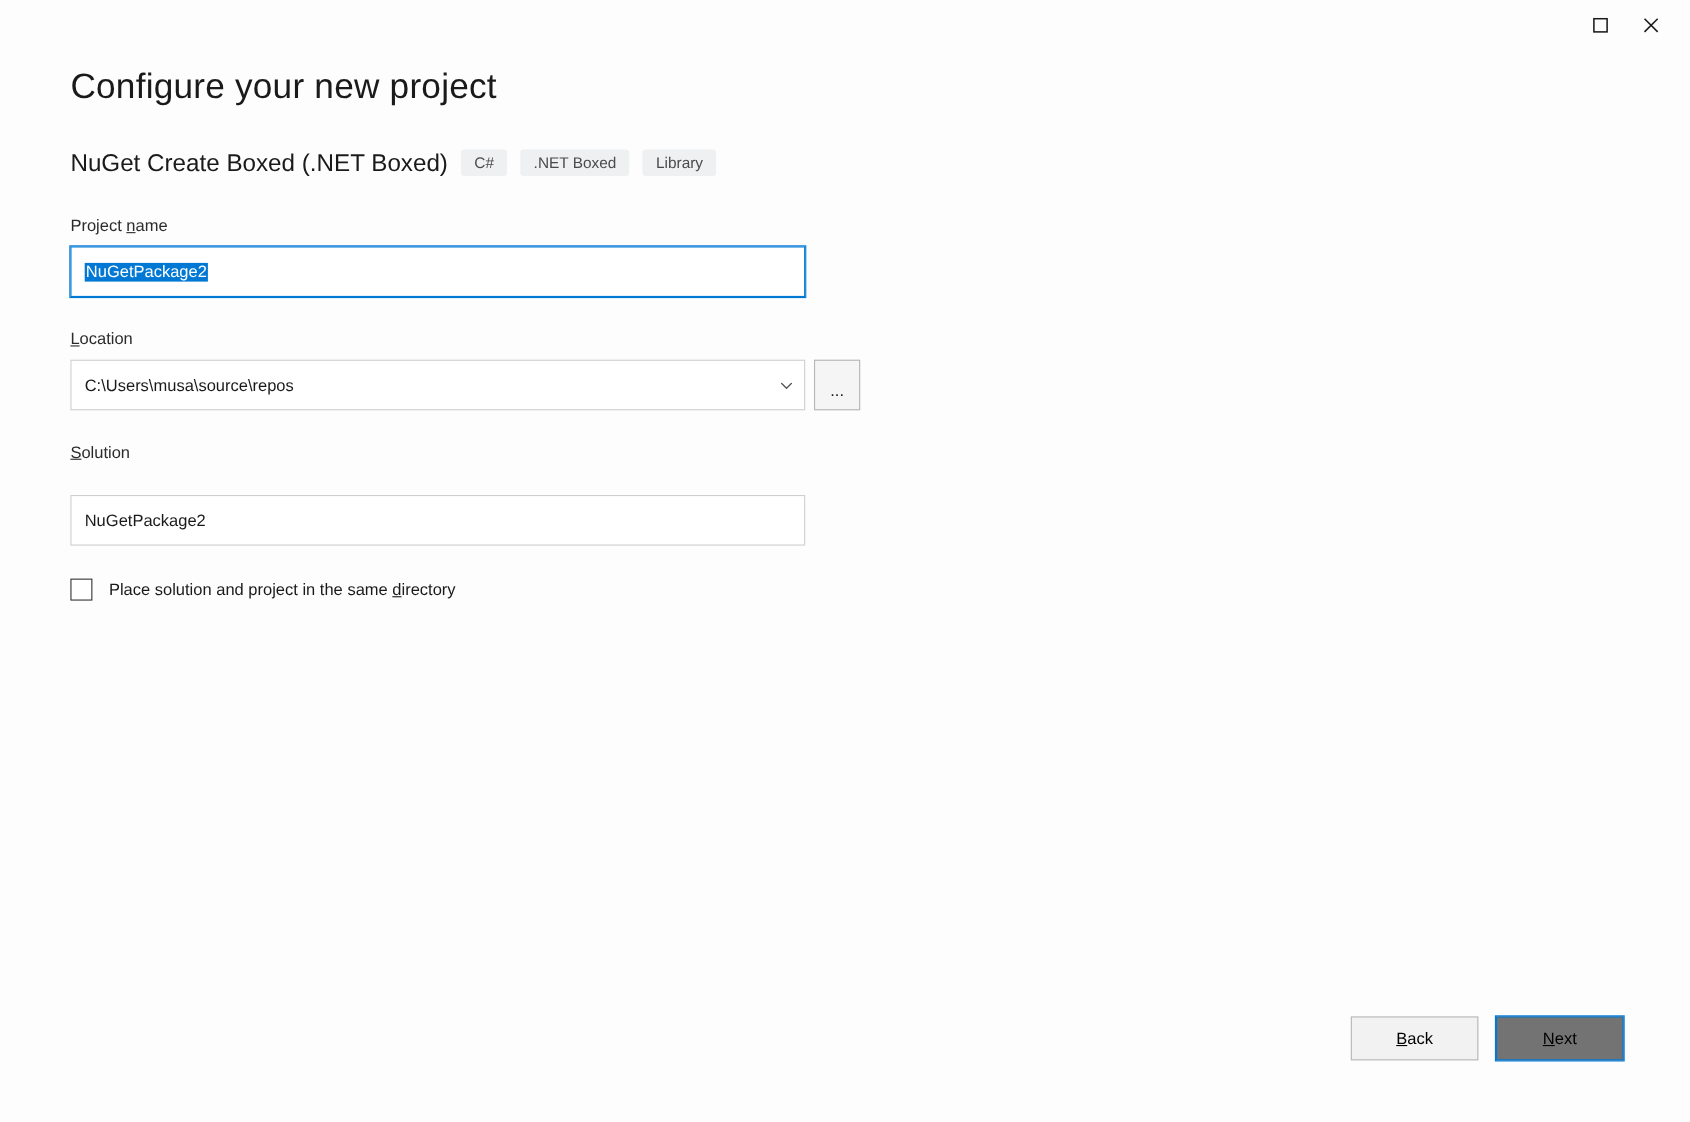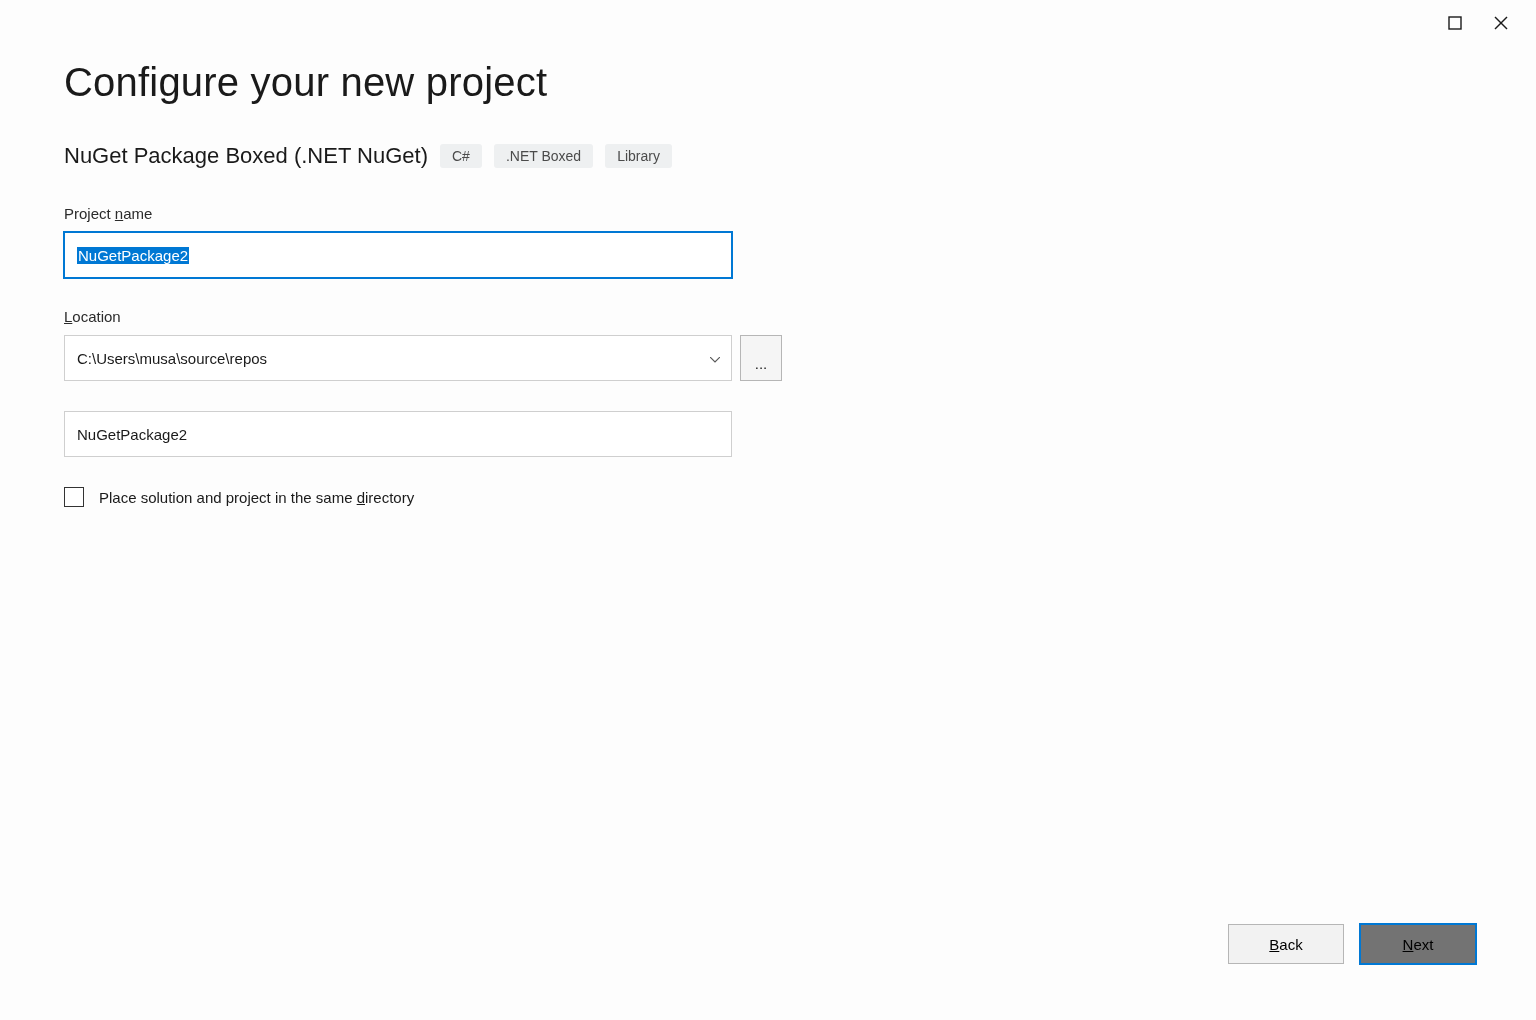--- a/index.html
+++ b/index.html
@@ -25,21 +25,21 @@
     height: 18px;
     display: flex;
     align-items: center;
     justify-content: center;
     cursor: pointer;
   }
   .content {
     padding: 60px 64px 0 64px;
   }
   h1.page-title {
-    font-size: 40px;
+    font-size: 32px;
     font-weight: 400;
     margin: 0 0 38px 0;
     letter-spacing: 0.2px;
   }
   .subtitle-row {
     display: flex;
     align-items: center;
     gap: 12px;
     margin-bottom: 36px;
   }
@@ -188,21 +188,21 @@
       <line x1="1" y1="1" x2="13" y2="13" stroke="#1a1a1a" stroke-width="1.4"></line>
       <line x1="13" y1="1" x2="1" y2="13" stroke="#1a1a1a" stroke-width="1.4"></line>
     </svg>
   </div>
 </div>
 
 <div class="content">
   <h1 class="page-title">Configure your new project</h1>
 
   <div class="subtitle-row">
-    <span class="subtitle">NuGet Package Boxed (.NET NuGet)</span>
+    <span class="subtitle">NuGet Create Boxed (.NET Boxed)</span>
     <span class="tag">C#</span>
     <span class="tag">.NET Boxed</span>
     <span class="tag">Library</span>
   </div>
 
   <div class="field-block">
     <div class="field-label">
       <span>
         <span>Project </span><span class="u">n</span><span>ame</span>
       </span>
@@ -229,20 +229,25 @@
             </svg>
         </span>
       </div>
       <div class="browse-btn">
         <span>...</span>
       </div>
     </div>
   </div>
 
   <div class="field-block">
+    <div class="field-label">
+      <span>
+        <span class="u">S</span><span>olution</span>
+      </span>
+    </div>
   </div>
 
   <div class="field-block">
     <div class="text-input fake-input">
       <span>NuGetPackage2</span>
     </div>
   </div>
 
   <div class="checkbox-row">
     <div class="checkbox"></div>

